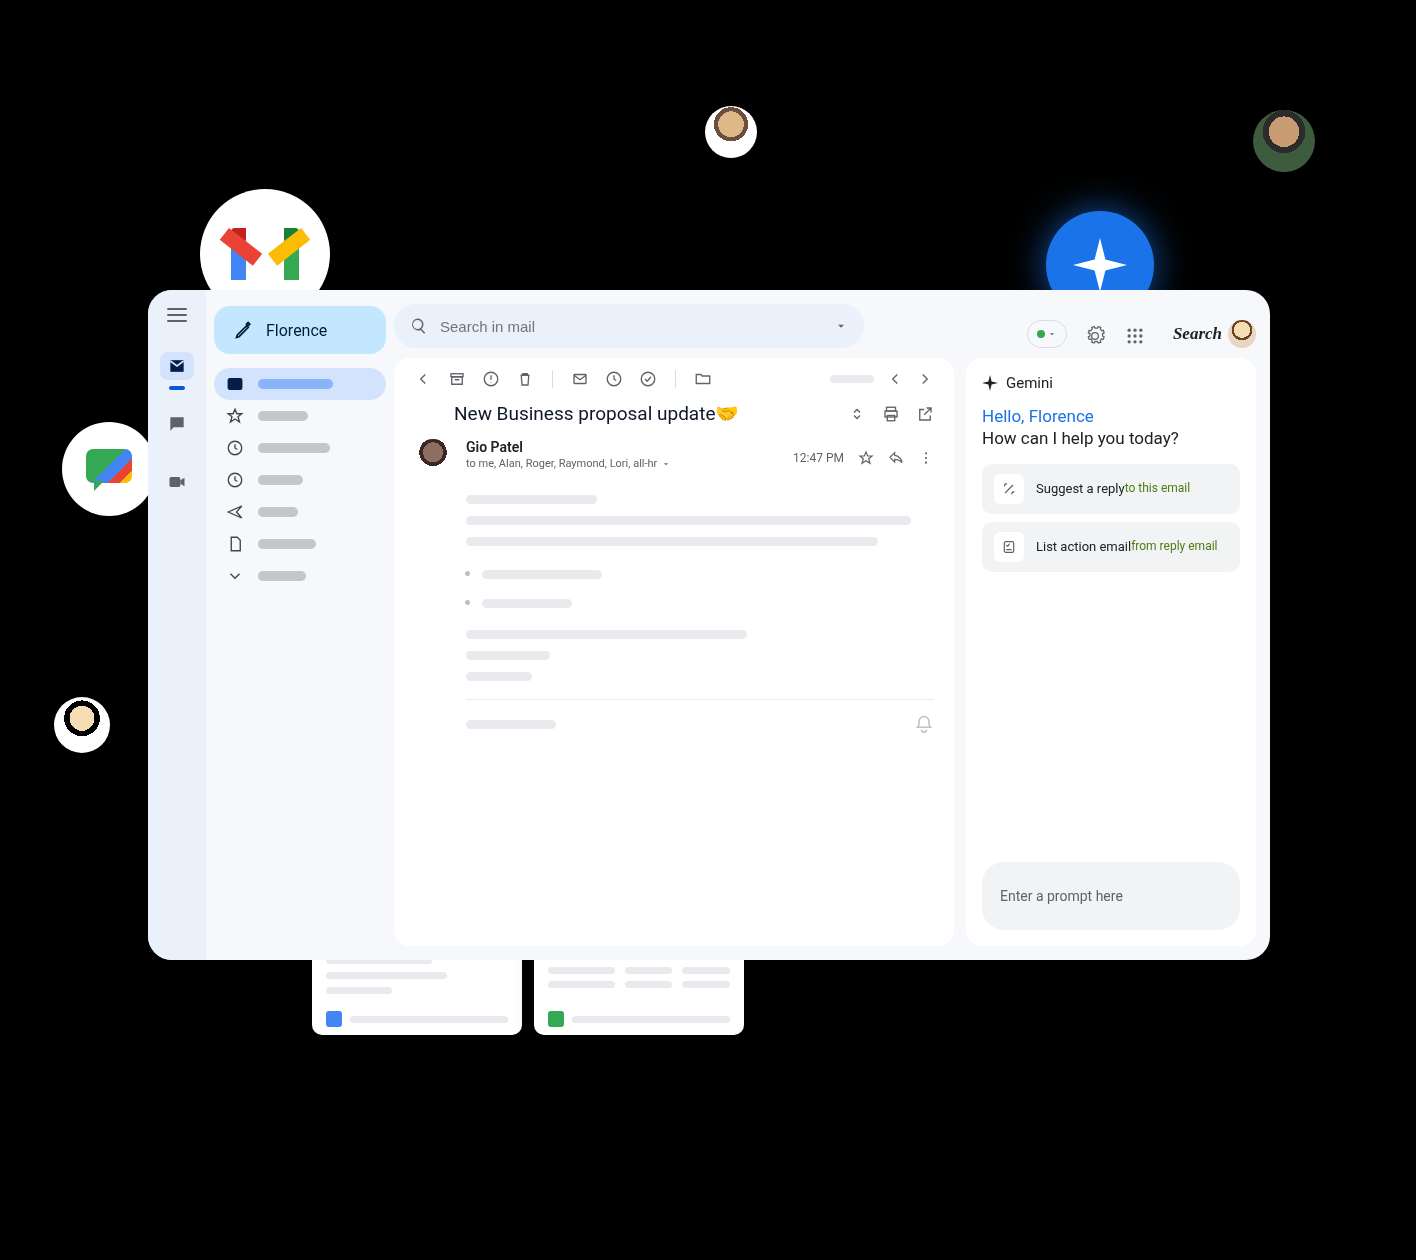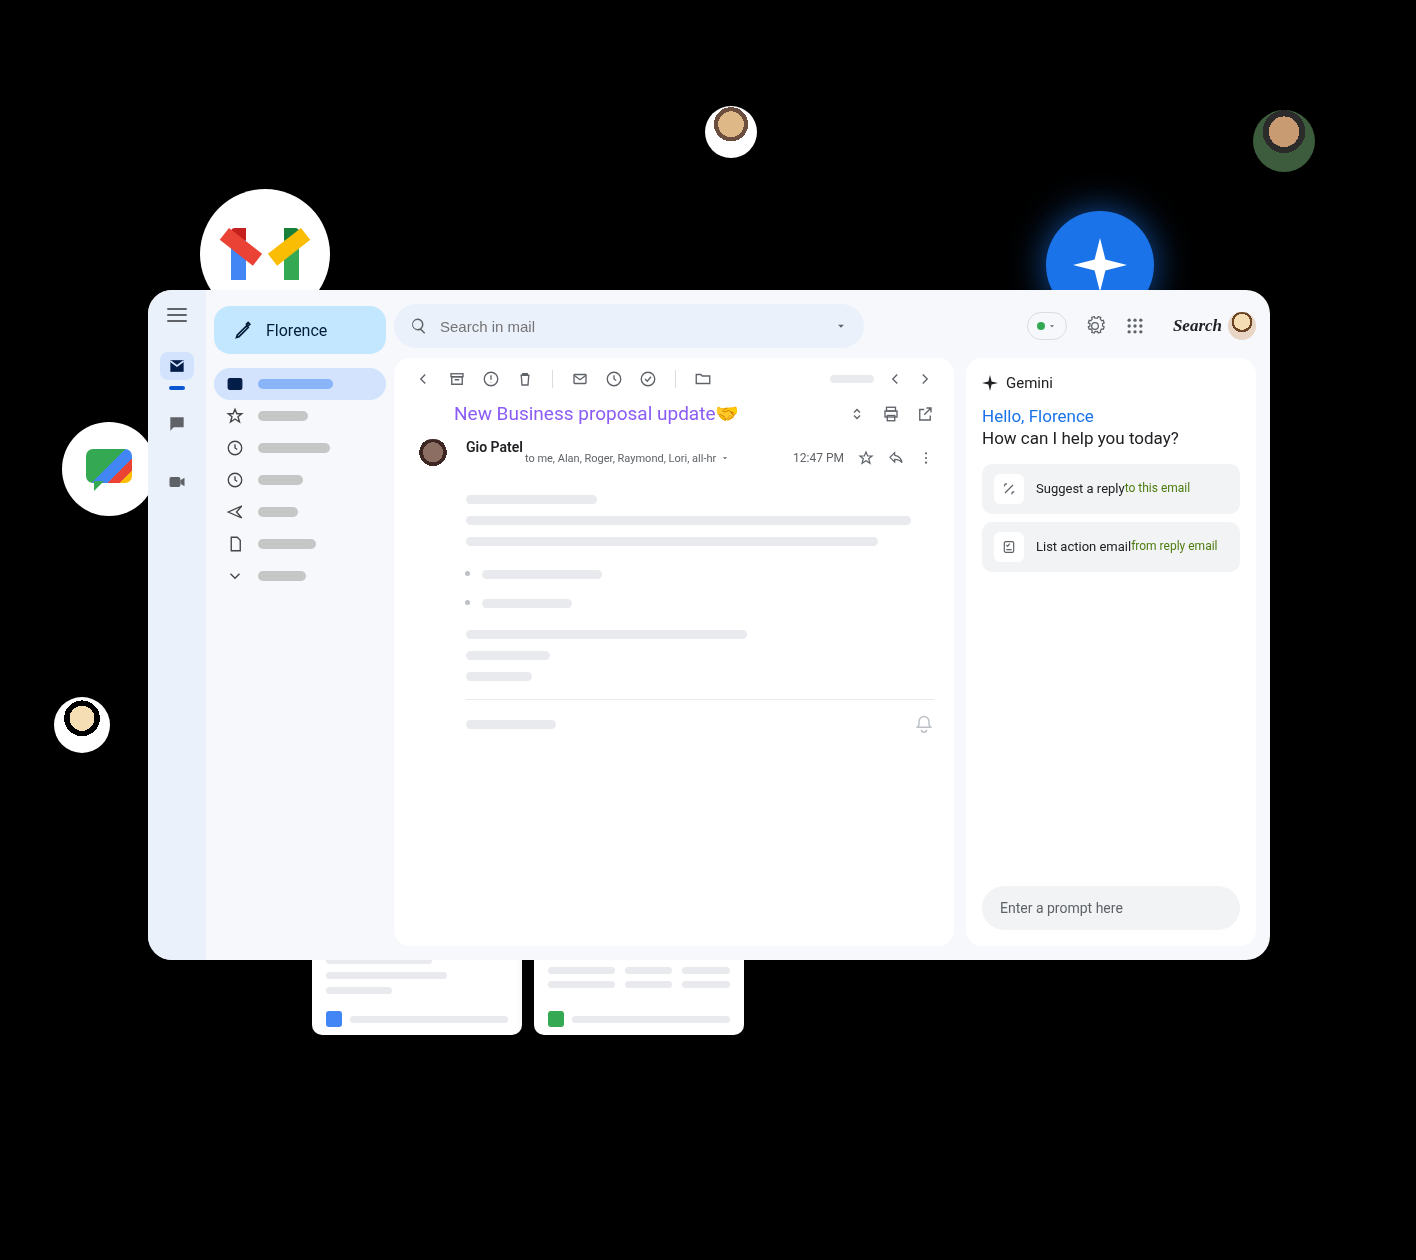--- a/index.html
+++ b/index.html
@@ -115,21 +115,21 @@
   .folder-row svg{width:18px;height:18px;fill:none;stroke:#444;stroke-width:1.8;flex:0 0 18px;}
   .folder-row.sel svg{stroke:#041e49;fill:#041e49;}
   .placeholder{height:10px;background:#c4c7c5;border-radius:5px;}
   .folder-row .placeholder{flex:1;max-width:65px;}
   .folder-row.sel .placeholder{background:#8ab4f8;max-width:75px;}
 
   
   .main-col { flex:1; display:flex; flex-direction:column; padding:14px 14px 14px 0; gap:10px; }
 
   
-  .topbar{display:flex;align-items:center;gap:16px;}
+  .topbar{display:flex;align-items:flex-end;gap:16px;}
   .search{flex:0 0 470px;height:44px;background:#eaf1fb;border-radius:22px;display:flex;align-items:center;padding:0 16px;gap:12px;color:#5f6368;}
   .search input{border:none;background:transparent;outline:none;font-size:15px;flex:1;color:#5f6368;}
   .search .caret{margin-left:auto;}
   .topbar .spacer{flex:1;}
   .status-chip{width:40px;height:28px;border:1px solid #dadce0;border-radius:14px;display:flex;align-items:center;justify-content:center;gap:2px;}
   .status-chip .dot{width:8px;height:8px;border-radius:50%;background:#34a853;}
   .icon-btn{width:24px;height:24px;color:#5f6368;display:flex;align-items:center;justify-content:center;cursor:pointer;}
   .icon-btn svg{width:20px;height:20px;fill:currentColor;}
   .brand{display:flex;align-items:center;gap:6px;margin-left:10px;}
   .brand-text{font-family:Georgia,serif;font-style:italic;font-weight:600;font-size:17px;color:#202124;}
@@ -140,26 +140,26 @@
 
   
   .email-pane{flex:1;background:#fff;border-radius:16px;padding:12px 20px 16px 20px;display:flex;flex-direction:column;min-width:0;}
   .toolbar{display:flex;align-items:center;gap:18px;color:#5f6368;font-size:13px;}
   .toolbar .grp{display:flex;gap:16px;align-items:center;}
   .toolbar .divider{width:1px;height:18px;background:#dadce0;}
   .toolbar svg{width:18px;height:18px;fill:none;stroke:currentColor;stroke-width:1.8;}
   .toolbar .nav{margin-left:auto;display:flex;align-items:center;gap:12px;}
   .toolbar .countbar{width:44px;height:8px;background:#e8eaed;border-radius:4px;}
   .subject-row{display:flex;align-items:center;margin:14px 0 6px 40px;gap:10px;}
-  .subject{font-size:19px;color:#8b5cf6;}
+  .subject{font-size:19px;color:#0f172a;}
   .subject-row .actions{margin-left:auto;display:flex;gap:16px;color:#5f6368;}
   .subject-row svg{width:18px;height:18px;fill:none;stroke:currentColor;stroke-width:1.8;}
   .sender-row{display:flex;gap:14px;margin-top:8px;}
   .sender-av{width:38px;height:38px;border-radius:50%;background:radial-gradient(circle at 50% 35%,#8d6e63 0 32%,#3e2723 32% 44%,#fff 44%);flex:0 0 38px;}
-  .sender-info{display:flex;flex-direction:row;gap:2px;flex:1;}
+  .sender-info{display:flex;flex-direction:column;gap:2px;flex:1;}
   .sender-name{font-size:14px;font-weight:600;color:#202124;}
   .recipients{font-size:11px;color:#5f6368;display:flex;align-items:center;gap:4px;}
   .sender-meta{display:flex;align-items:center;gap:14px;color:#5f6368;font-size:12px;}
   .sender-meta svg{width:16px;height:16px;fill:none;stroke:currentColor;stroke-width:1.8;}
   .body-lines{margin:18px 0 0 52px;display:flex;flex-direction:column;gap:12px;}
   .bl{height:9px;background:#e8eaed;border-radius:5px;}
   ul.bullets{margin:6px 0 6px 16px;padding:0;display:flex;flex-direction:column;gap:10px;}
   ul.bullets li{list-style:disc;color:#bdc1c6;}
   ul.bullets li .bl{display:inline-block;vertical-align:middle;}
   .body-sep{height:1px;background:#e8eaed;margin:18px 0 14px 52px;}
@@ -172,21 +172,21 @@
   .gemini-head{display:flex;align-items:center;gap:8px;font-size:15px;color:#202124;margin-bottom:14px;}
   .gemini-head .spark-sm{width:16px;height:16px;background:#202124;clip-path:polygon(50% 0,60% 40%,100% 50%,60% 60%,50% 100%,40% 60%,0 50%,40% 40%);}
   .greet{font-size:17px;color:#1a73e8;margin-bottom:2px;}
   .greet2{font-size:17px;color:#202124;margin-bottom:16px;}
   .sug{display:flex;align-items:center;gap:12px;background:#f1f3f4;border-radius:10px;padding:10px 12px;margin-bottom:8px;cursor:pointer;}
   .sug .ibox{width:30px;height:30px;background:#fff;border-radius:6px;display:flex;align-items:center;justify-content:center;}
   .sug .ibox svg{width:16px;height:16px;fill:none;stroke:#5f6368;stroke-width:1.8;}
   .sug .txt{display:flex;flex-direction:row;line-height:1.25;}
   .sug .t1{font-size:13px;color:#202124;}
   .sug .t2{font-size:12px;color:#4d7c0f;}
-  .prompt-box{margin-top:auto;background:#f1f3f4;border-radius:22px;padding:14px 18px;color:#5f6368;font-size:14px;}
+  .prompt-box{margin-top:auto;background:#f1f3f4;border-radius:22px;padding:26px 18px;color:#5f6368;font-size:14px;}
 
   
   .doc-card{position:absolute;width:210px;height:150px;background:#fff;border-radius:10px;box-shadow:0 6px 20px rgba(0,0,0,.15), -6px 8px 10px rgba(0,0,0,.25);padding:12px 14px 8px 14px;display:flex;flex-direction:column;}
   .dc1{left:312px;top:885px;}
   .dc2{left:534px;top:885px;}
   .doc-lines{display:flex;flex-direction:column;gap:8px;margin-bottom:8px;}
   .dl{height:7px;background:#e8eaed;border-radius:4px;}
   .doc-img{width:36px;height:36px;background:linear-gradient(135deg,#a7c7e7,#fff);border-radius:4px;float:right;margin-left:6px;}
   .doc-foot{margin-top:auto;display:flex;align-items:center;gap:8px;}
   .doc-foot .dl{flex:1;height:7px;}

